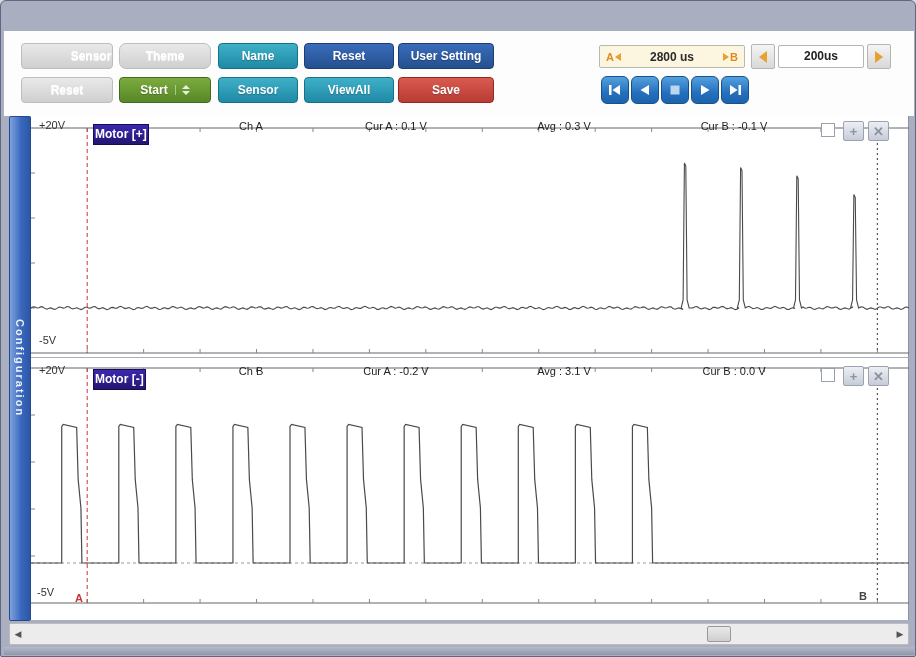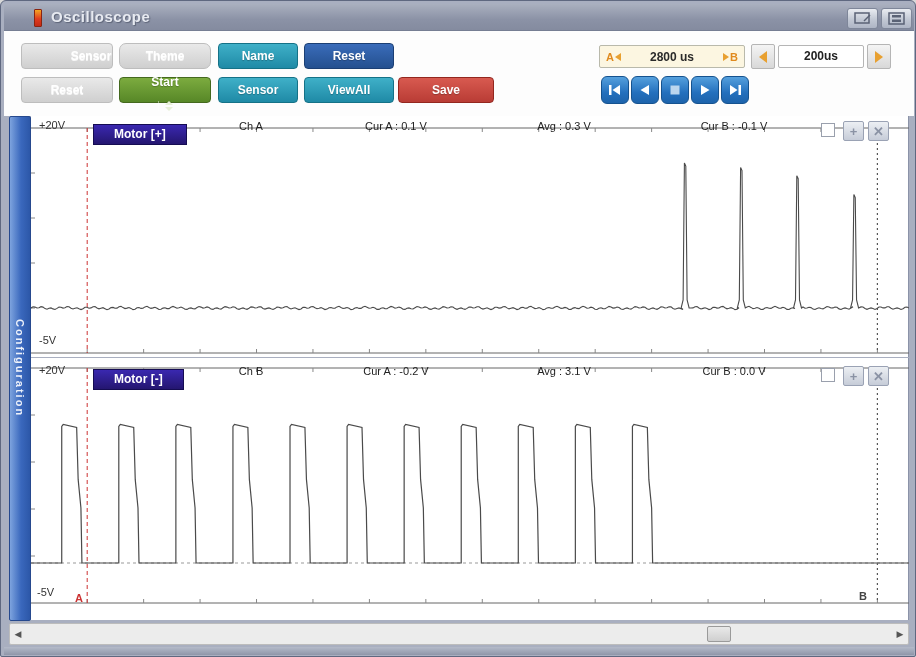--- a/index.html
+++ b/index.html
@@ -45,63 +45,47 @@
 
   
   .sidebar { position:absolute; left:8px; top:115px; width:22px; height:505px; background:linear-gradient(90deg,#7da3de,#3a68bd 55%,#2c57a8); border:1px solid #26498e; border-radius:2px; display:flex; align-items:center; justify-content:center; }
   .sidebar span { writing-mode:vertical-rl; font-size:11px; font-weight:bold; color:#eef2fa; letter-spacing:2px; }
 
   
   .chart { position:absolute; left:30px; background:#ffffff; border-right:1px solid #8b93a8; }
   .chart svg { position:absolute; left:0; top:0; }
   .chart-header { position:absolute; left:0; top:0; width:100%; height:30px; font-size:11px; color:#222; }
   .ylab { position:absolute; font-size:11px; color:#333; }
-  .badge { position:absolute; left:62px; top:8px; background:linear-gradient(#3a28b0,#241670); border:1px solid #150c52; color:#fff; font-size:12px; font-weight:bold; padding:2px 20px 3px; }
+  .badge { position:absolute; left:62px; top:8px; background:linear-gradient(#3a28b0,#241670); border:1px solid #150c52; color:#fff; font-size:12px; font-weight:bold; padding:2px 1px 3px; }
   .hd { position:absolute; top:4px; width:130px; text-align:center; }
   .chk { position:absolute; top:7px; width:14px; height:14px; background:#fff; border:1px solid #9aa0ad; }
   .sq-btn { position:absolute; top:5px; width:21px; height:20px; background:linear-gradient(#eceff3,#c6ccd8); border:1px solid #9aa2b4; border-radius:2px; display:flex; align-items:center; justify-content:center; color:#8a92a4; font-weight:bold; font-size:13px; }
   .cursor-label { position:absolute; font-size:11px; font-weight:bold; }
 
   
   .hscroll { position:absolute; left:8px; top:622px; width:900px; height:22px; background:#ececec; border:1px solid #bcbcbc; border-radius:2px; }
   .hscroll .arrow { position:absolute; top:0; width:16px; height:20px; font-size:9px; color:#555; text-align:center; line-height:20px; }
   .hscroll .thumb { position:absolute; left:697px; top:2px; width:24px; height:16px; background:linear-gradient(#e9e9e9,#cfcfcf); border:1px solid #9a9a9a; border-radius:2px; }
   .bottom-strip { position:absolute; left:3px; top:646px; width:910px; height:8px; background:linear-gradient(#b4bac9,#8f96a9); }
 </style>
 </head>
 <body>
 
 <div class="window">
 
-  <div class="titlebar">
-    <div class="title-icon"></div>
-    <div class="title-text">Oscilloscope</div>
-    <div class="tb-btn" style="left:843px;">
-      <svg width="18" height="13">
-        <rect x="1" y="1" width="14" height="10" fill="none" stroke="#5a6275" stroke-width="1.5"></rect>
-        <line x1="10" y1="9" x2="16" y2="3" stroke="#5a6275" stroke-width="1.5"></line>
-      </svg>
-    </div>
-    <div class="tb-btn" style="left:877px;">
-      <svg width="18" height="13">
-        <rect x="1" y="1" width="15" height="11" fill="none" stroke="#5a6275" stroke-width="1.5"></rect>
-        <rect x="4" y="3" width="9" height="2.5" fill="#5a6275"></rect>
-        <rect x="4" y="7.5" width="9" height="2.5" fill="#5a6275"></rect>
-      </svg>
-    </div>
-  </div>
 
   <div class="toolbar">
     <div class="btn disabled" style="left:17px; top:12px; width:92px;padding-left:48px;">Sensor</div>
     <div class="btn disabled" style="left:115px; top:12px; width:92px;border-radius:7px;">Theme</div>
     <div class="btn teal" style="left:214px; top:12px; width:80px;">Name</div>
     <div class="btn blue" style="left:300px; top:12px; width:90px;">Reset</div>
+    <div class="btn blue" style="left:394px; top:12px; width:96px;">User Setting</div>
 
     <div class="btn disabled" style="left:17px; top:46px; width:92px;">Reset</div>
-    <div class="btn green" style="left:115px; top:46px; width:92px;flex-direction:column;">
+    <div class="btn green" style="left:115px; top:46px; width:92px;">
       <span>Start</span>
       <span class="split-arrows">
           <i class="up"></i>
           <i class="dn"></i>
         </span>
     </div>
     <div class="btn teal" style="left:214px; top:46px; width:80px;">Sensor</div>
     <div class="btn teal" style="left:300px; top:46px; width:90px;">ViewAll</div>
     <div class="btn red" style="left:394px; top:46px; width:96px;">Save</div>
   </div>

